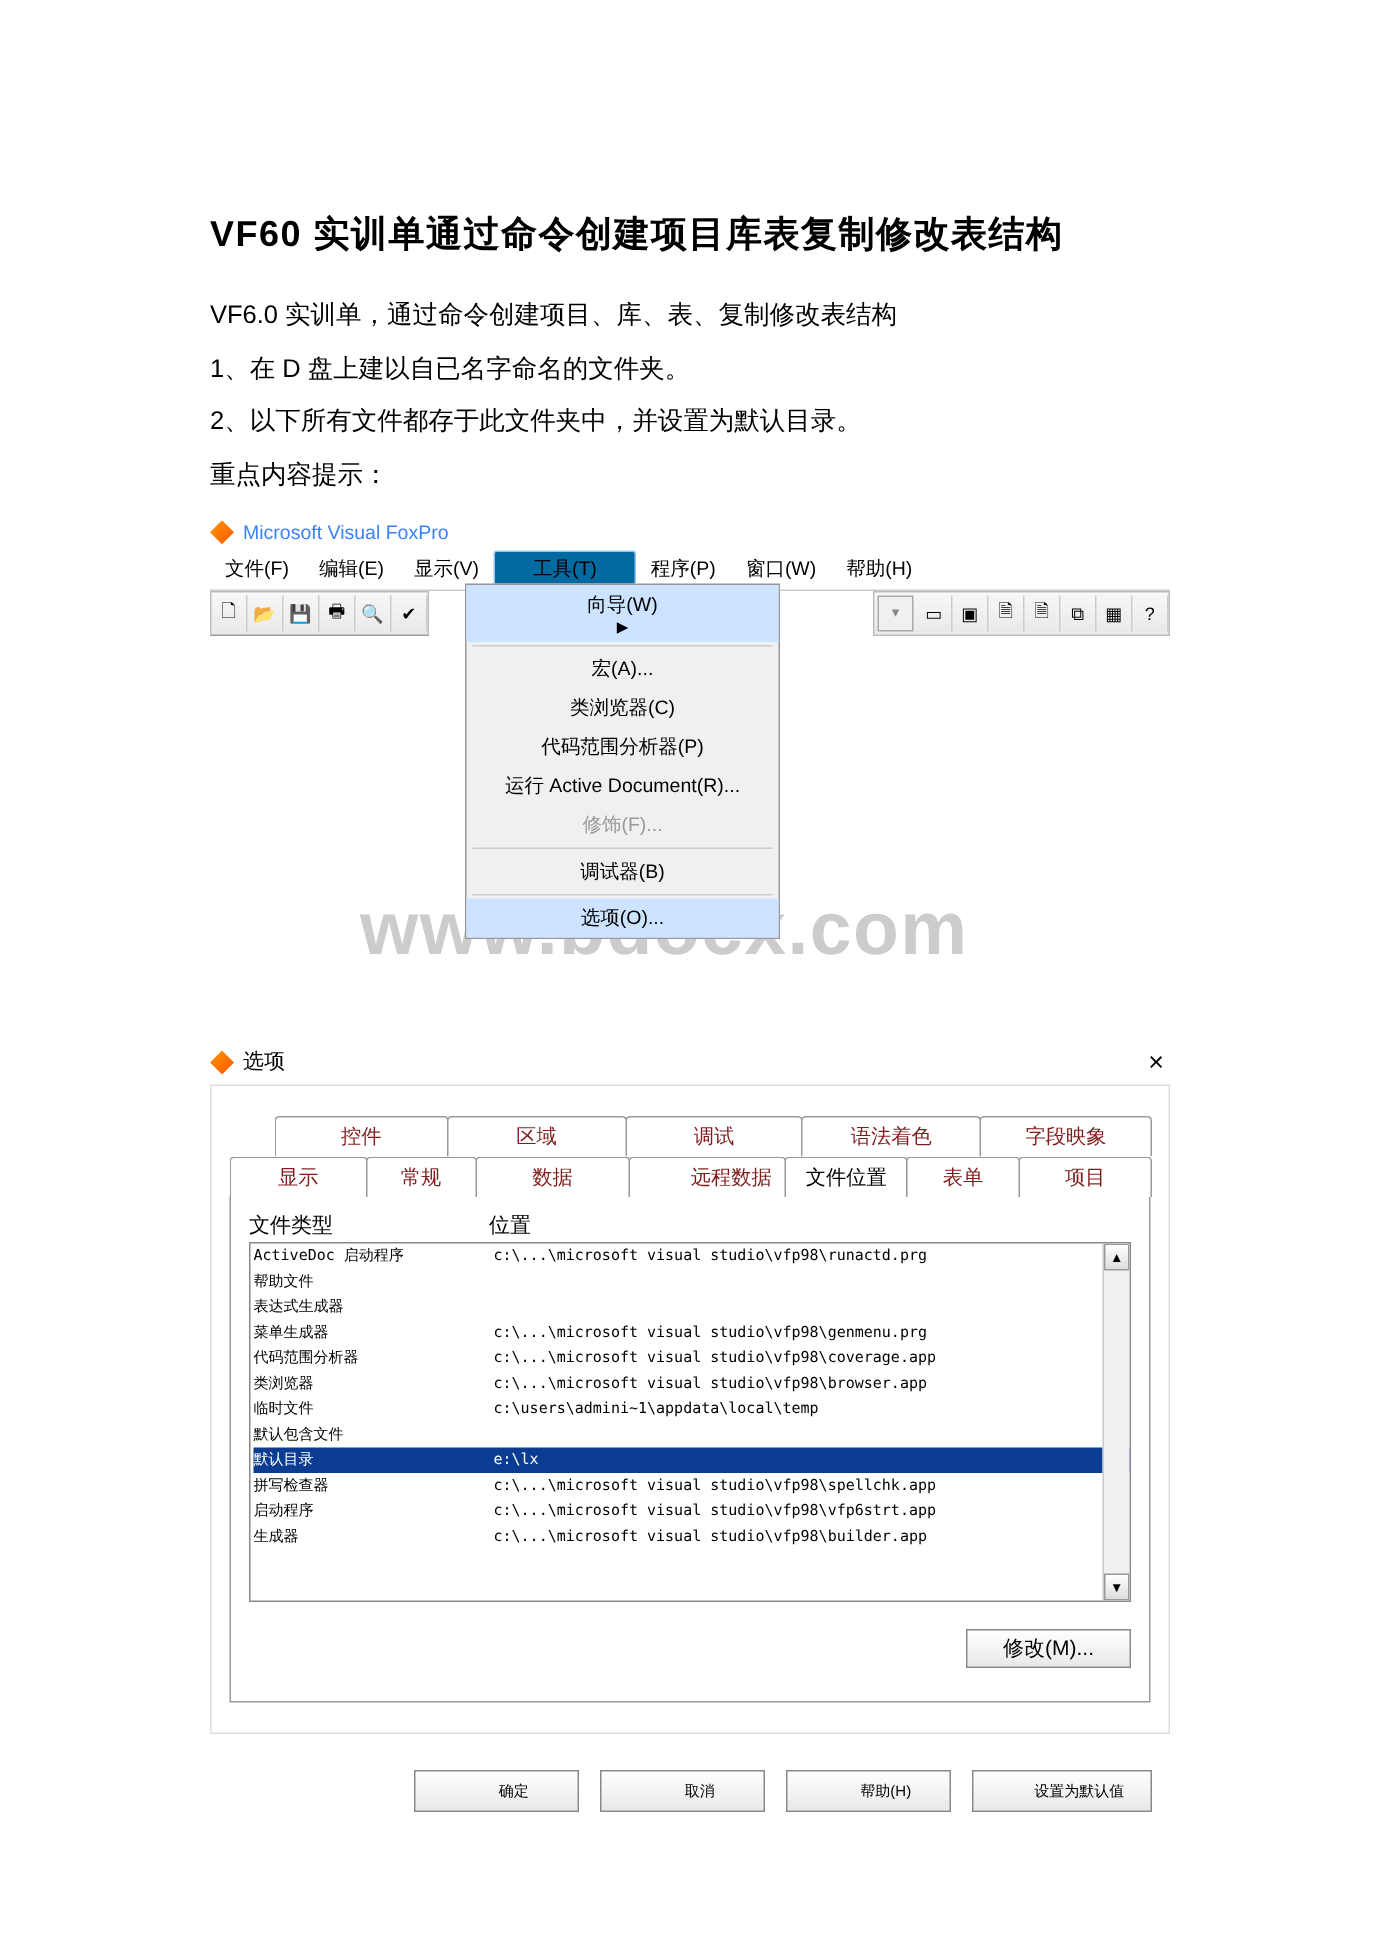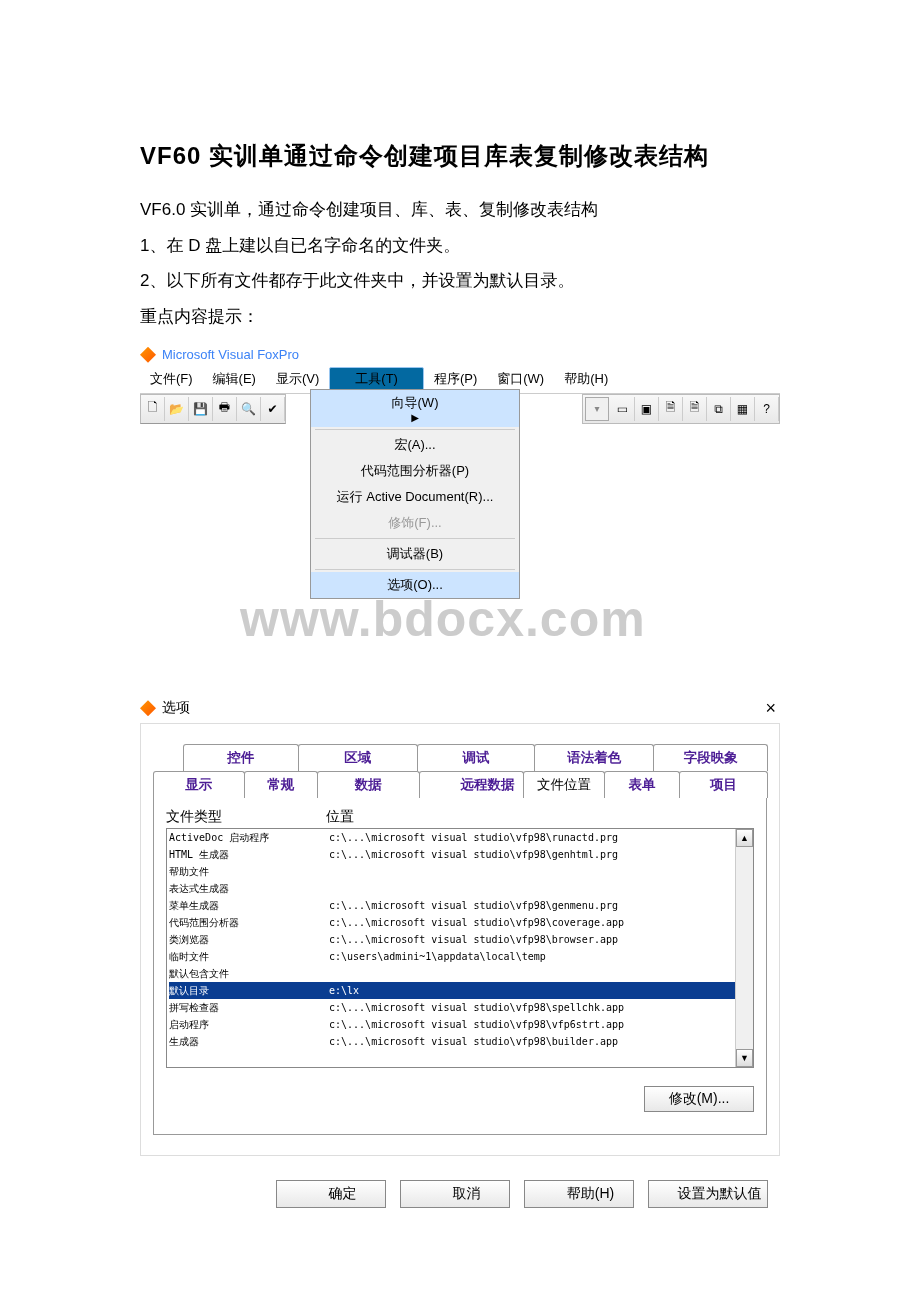--- a/index.html
+++ b/index.html
@@ -37,42 +37,42 @@
     .dlg-title-text { margin-left: 6px; font-size: 14px;}
     .dlg-close { margin-left: auto; font-size: 18px; padding-right: 4px; font-weight:300;}
     
     .dlg-body { border: 1px solid #ddd; padding: 20px 12px 20px 12px; background: #fff; }
     .tabs-wrap { position: relative; }
     .tab-row { display: flex; }
     .tab-row.row1 { margin-left: 30px; }
     .tab-row.row2 { }
     .tab { border: 1px solid #999; border-bottom: none; padding: 4px 0; font-size: 13.5px; text-align: center; background: #fff; border-radius: 3px 3px 0 0; margin-right: -1px; }
     .tab.active { background: #fff; position: relative; z-index: 2; }
-    .tab.inactive { color: #4c1d95; font-weight: bold; }
+    .tab.inactive { color: #7f1d1d; }
     .r1t1{width:125px;} .r1t2{width:130px;} .r1t3{width:128px;} .r1t4{width:130px;} .r1t5{width:124px;}
     .r2t1{width:104px;} .r2t2{width:84px;} .r2t3{width:117px;} .r2t4{width:115px;padding-left:32px;} .r2t5{width:93px;} .r2t6{width:86px;} .r2t7{width:101px;}
     
     .tab-content { border: 1px solid #999; padding: 10px 12px 20px 12px; margin-top: -1px; }
     .list-headers { display: flex; font-size: 14px; padding-bottom: 2px; }
     .list-headers .col1 { width: 160px; }
     .list-box { border: 1px solid #888; background: #fff; height: 240px; position: relative; overflow: hidden;}
     .list-inner { font-family: "SimSun","NSimSun",monospace; font-size: 10px; line-height: 17px; padding-left:2px;}
     .list-row { display: flex; white-space: pre; }
     .list-row .c1 { width: 160px; }
     .list-row .c2 { flex: 1; }
     .list-row.sel { background: #0a3d91; color: #fff; }
     .scrollbar { position: absolute; right: 0; top: 0; bottom: 0; width: 18px; border-left: 1px solid #ccc; background: #f0f0f0; display:flex; flex-direction:column;}
     .sb-btn { height: 18px; border: 1px solid #999; background: linear-gradient(#fff,#ddd); font-size: 9px; text-align: center; line-height: 16px;}
     .sb-track { flex: 1; }
     
     .modify-row { display: flex; margin-top: 18px; margin-bottom: 2px;}
     .modify-btn { margin-left: auto; width: 110px; height: 26px; border: 1px solid #888; background: linear-gradient(#fff,#e8e8e8); font-size: 14px; }
     
     .dlg-footer { display: flex; gap: 14px; justify-content: flex-end; padding: 24px 12px 6px 12px; }
-    .dlg-btn { width: 110px; height: 28px; border: 1px solid #888; background: linear-gradient(#fff,#e8e8e8); font-size: 14px; padding-left: 23px; }
+    .dlg-btn { width: 110px; height: 28px; border: 1px solid #888; background: linear-gradient(#fff,#e8e8e8); font-size: 10px; padding-left: 23px; }
     .dlg-btn.wide { width: 120px;}
   </style>
 </head>
 <body>
 
 <div class="page">
   <h1>VF60 实训单通过命令创建项目库表复制修改表结构</h1>
   <div class="intro">
     <p>VF6.0 实训单，通过命令创建项目、库、表、复制修改表结构</p>
     <p>1、在 D 盘上建以自已名字命名的文件夹。</p>
@@ -120,20 +120,23 @@
     <div class="dropdown-menu">
       <div class="dropdown-item hl">
           <span>向导(W)</span>
           <span class="arrow-r">▶</span>
         </div>
       <div class="dropdown-sep"></div>
       <div class="dropdown-item">
           <span>宏(A)...</span>
         </div>
       <div class="dropdown-item">
+          <span>类浏览器(C)</span>
+        </div>
+      <div class="dropdown-item">
           <span>代码范围分析器(P)</span>
         </div>
       <div class="dropdown-item">
           <span>运行 Active Document(R)...</span>
         </div>
       <div class="dropdown-item disabled">
           <span>修饰(F)...</span>
         </div>
       <div class="dropdown-sep"></div>
       <div class="dropdown-item">
@@ -172,21 +175,20 @@
           <div class="tab inactive r2t7">项目</div>
         </div>
         <div class="tab-content">
           <div class="list-headers">
             <div class="col1">文件类型</div>
             <div>位置</div>
           </div>
           <div class="list-box">
             <div class="list-inner" id="list-rows">
                 <div class="list-row"><span class="c1">ActiveDoc 启动程序</span><span class="c2">c:\...\microsoft visual studio\vfp98\runactd.prg</span></div>
-                <div class="list-row"><span class="c1">HTML 生成器</span><span class="c2">c:\...\microsoft visual studio\vfp98\genhtml.prg</span></div>
                 <div class="list-row"><span class="c1">帮助文件</span><span class="c2"></span></div>
                 <div class="list-row"><span class="c1">表达式生成器</span><span class="c2"></span></div>
                 <div class="list-row"><span class="c1">菜单生成器</span><span class="c2">c:\...\microsoft visual studio\vfp98\genmenu.prg</span></div>
                 <div class="list-row"><span class="c1">代码范围分析器</span><span class="c2">c:\...\microsoft visual studio\vfp98\coverage.app</span></div>
                 <div class="list-row"><span class="c1">类浏览器</span><span class="c2">c:\...\microsoft visual studio\vfp98\browser.app</span></div>
                 <div class="list-row"><span class="c1">临时文件</span><span class="c2">c:\users\admini~1\appdata\local\temp</span></div>
                 <div class="list-row"><span class="c1">默认包含文件</span><span class="c2"></span></div>
                 <div class="list-row sel"><span class="c1">默认目录</span><span class="c2">e:\lx</span></div>
                 <div class="list-row"><span class="c1">拼写检查器</span><span class="c2">c:\...\microsoft visual studio\vfp98\spellchk.app</span></div>
                 <div class="list-row"><span class="c1">启动程序</span><span class="c2">c:\...\microsoft visual studio\vfp98\vfp6strt.app</span></div>

